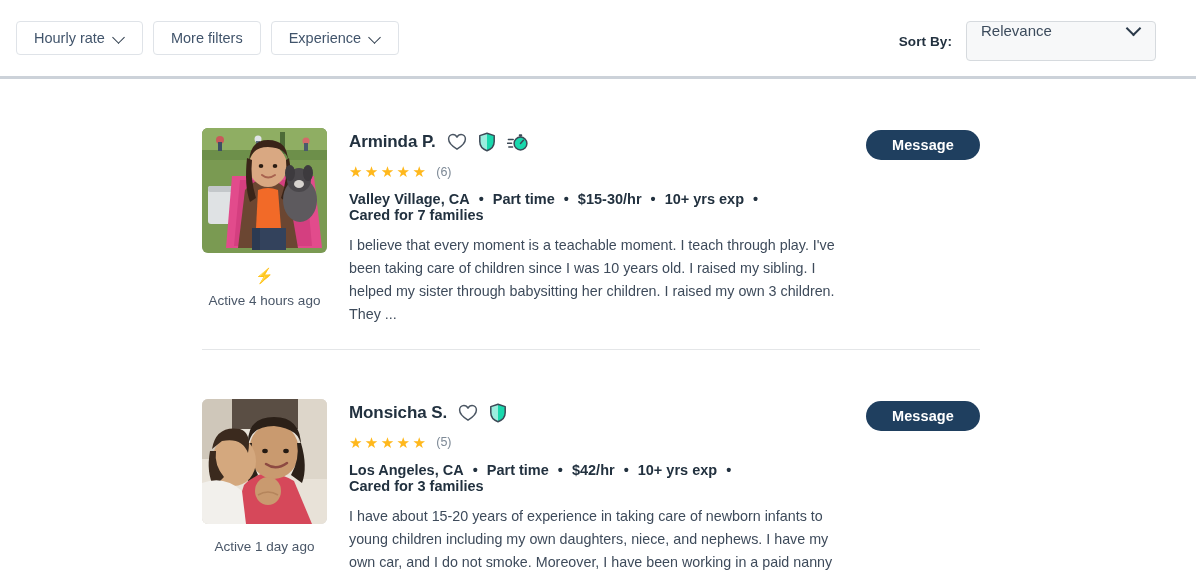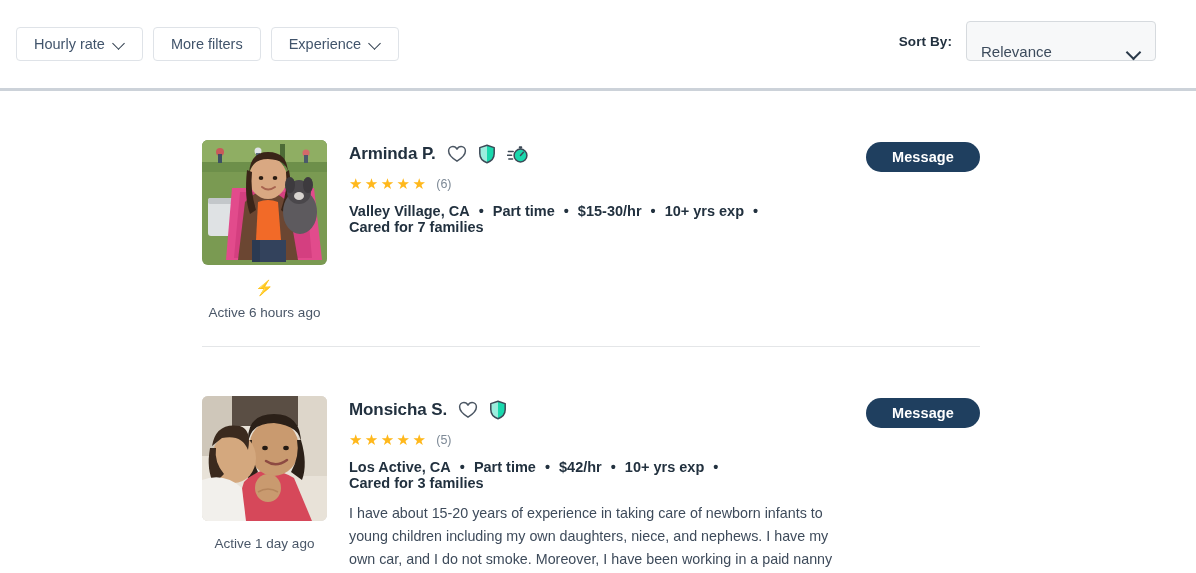--- a/index.html
+++ b/index.html
@@ -10,21 +10,21 @@
     height: 573px;
     background: #ffffff;
     font-family: "Liberation Sans", sans-serif;
     color: #2b3a4a;
     overflow: hidden;
   }
 
   
   .filter-bar {
     position: relative;
-    height: 88px;
+    height: 76px;
     background: #ffffff;
     display: flex;
     align-items: center;
     padding: 12px 16px;
   }
   .filter-left {
     display: flex;
     align-items: center;
     gap: 10px;
   }
@@ -77,21 +77,21 @@
     color: #22313f;
     letter-spacing: 0.1px;
   }
   .sort-select {
     width: 190px;
     height: 40px;
     border: 1px solid #d6dade;
     border-radius: 4px;
     background: #f7f8f9;
     display: flex;
-    align-items: flex-end;
+    align-items: flex-start;
     padding: 0 14px;
     font-size: 15px;
     color: #3c4b5c;
     cursor: pointer;
     position: relative;
   }
   .sort-select .chev {
     position: absolute;
     right: 14px;
     width: 14px;
@@ -311,21 +311,21 @@
               <ellipse cx="97" cy="52" rx="12" ry="12" fill="#4a474b"></ellipse>
               <ellipse cx="88" cy="45" rx="5" ry="8" fill="#3d3a3e"></ellipse>
               <ellipse cx="106" cy="45" rx="5" ry="8" fill="#3d3a3e"></ellipse>
               <ellipse cx="97" cy="56" rx="5" ry="4" fill="#d8d4d0"></ellipse>
               <rect x="54" y="100" width="30" height="22" fill="#33425c"></rect>
               <rect x="50" y="100" width="8" height="22" fill="#2b3a52"></rect>
             </svg>
           </div>
           <div class="active-line">
             <span class="bolt">⚡</span>
-            <span>Active 6 hours ago</span>
+            <span>Active 4 hours ago</span>
           </div>
         </div>
         <div class="info-col">
           <div class="name-row">
             <span class="caregiver-name">Arminda P.</span>
             <span class="icon-btn">
               <svg width="20" height="18" viewBox="0 0 20 18">
                 <path d="M10 16.2C10 16.2 1.6 11.1 1.6 6.1C1.6 3.5 3.5 1.6 5.9 1.6C7.6 1.6 9.2 2.7 10 4.2C10.8 2.7 12.4 1.6 14.1 1.6C16.5 1.6 18.4 3.5 18.4 6.1C18.4 11.1 10 16.2 10 16.2Z" fill="none" stroke="#4b5663" stroke-width="1.5" stroke-linejoin="round"></path>
               </svg>
             </span>
@@ -361,20 +361,21 @@
             <span class="meta-item">Valley Village, CA</span>
             <span class="meta-dot">•</span>
             <span class="meta-item">Part time</span>
             <span class="meta-dot">•</span>
             <span class="meta-item">$15-30/hr</span>
             <span class="meta-dot">•</span>
             <span class="meta-item">10+ yrs exp</span>
             <span class="meta-dot">•</span>
             <span class="meta-item">Cared for 7 families</span>
           </div>
+          <div class="bio">I believe that every moment is a teachable moment. I teach through play. I've been taking care of children since I was 10 years old. I raised my sibling. I helped my sister through babysitting her children. I raised my own 3 children. They ...</div>
         </div>
         <div class="action-col">
           <button class="message-btn">Message</button>
         </div>
       </div>
     </div>
     <div class="card-sep"></div>
     <div class="card">
       <div class="card-inner">
         <div class="photo-col">
@@ -425,21 +426,21 @@
                 </g>
                 <path d="M9 1.2L16.2 3.6V9.6C16.2 14.2 13 17.4 9 18.8C5 17.4 1.8 14.2 1.8 9.6V3.6Z" fill="none" stroke="#3c4956" stroke-width="1.5" stroke-linejoin="round"></path>
               </svg>
             </span>
           </div>
           <div class="stars-row">
             <span class="stars">★★★★★</span>
             <span class="review-count">(5)</span>
           </div>
           <div class="meta-row">
-            <span class="meta-item">Los Active, CA</span>
+            <span class="meta-item">Los Angeles, CA</span>
             <span class="meta-dot">•</span>
             <span class="meta-item">Part time</span>
             <span class="meta-dot">•</span>
             <span class="meta-item">$42/hr</span>
             <span class="meta-dot">•</span>
             <span class="meta-item">10+ yrs exp</span>
             <span class="meta-dot">•</span>
             <span class="meta-item">Cared for 3 families</span>
           </div>
           <div class="bio">I have about 15-20 years of experience in taking care of newborn infants to young children including my own daughters, niece, and nephews. I have my own car, and I do not smoke. Moreover, I have been working in a paid nanny position for at ...</div>

